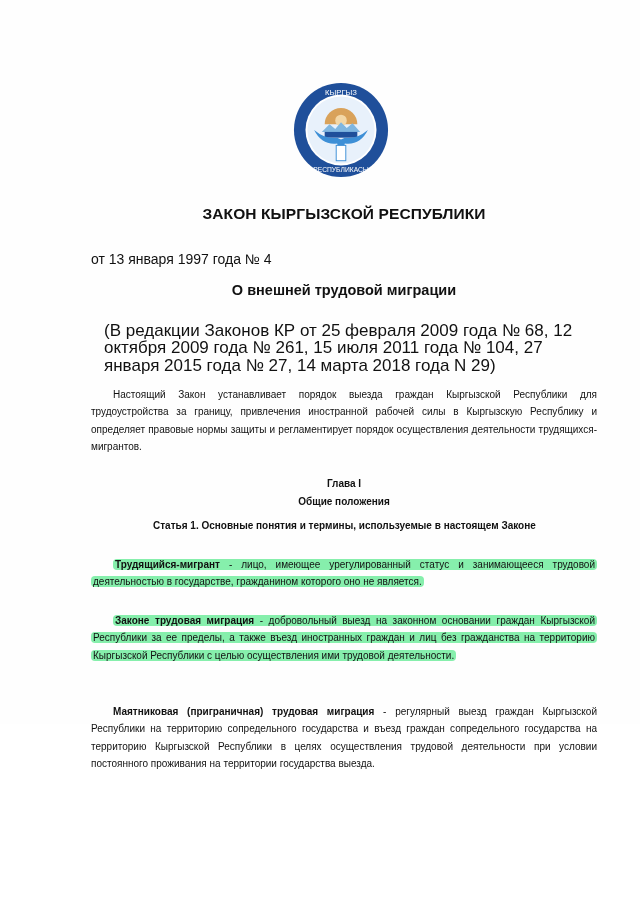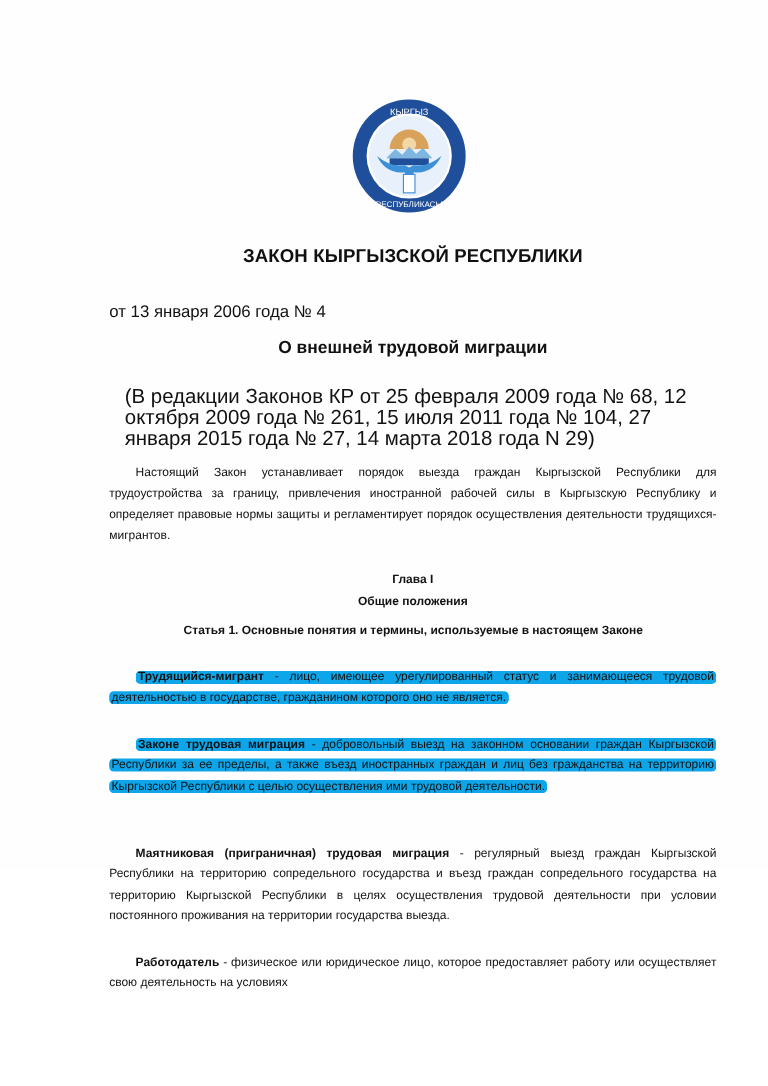--- a/index.html
+++ b/index.html
@@ -9,21 +9,21 @@
   .emblem { position:absolute; left:293px; top:82px; width:96px; height:96px; }
   .title { position:absolute; left:0; width:688px; top:205px; text-align:center;
            font-weight:bold; font-size:15.5px; letter-spacing:0.1px; }
   .date { position:absolute; left:91px; top:251px; font-size:14px; }
   .subtitle { position:absolute; left:0; width:688px; top:282px; text-align:center; font-weight:bold; font-size:14.5px; }
   .edition { position:absolute; left:104px; width:480px; top:322px; 
              font-size:17px; line-height:17.3px; }
   .body { position:absolute; left:91px; width:506px; font-size:10px; line-height:17.4px; text-align:justify; }
   .indent { text-indent:22px; }
   .center { text-align:center; font-weight:bold; }
-  .hl { background:#0ea5e9; border-radius:4px; box-decoration-break:clone; -webkit-box-decoration-break:clone; padding:0 2px; }
+  .hl { background:#86efac; border-radius:4px; box-decoration-break:clone; -webkit-box-decoration-break:clone; padding:0 2px; }
   b { font-weight:bold; }
   p { margin:0; }
 </style>
 </head>
 <body>
 
 <div class="page">
 
   <svg class="emblem" viewBox="0 0 100 100">
     <circle cx="50" cy="50" r="49" fill="#1f4f9a"></circle>
@@ -33,21 +33,21 @@
     <circle cx="50" cy="40" r="6" fill="#f3d7a6"></circle>
     <path d="M30 52 L38 44 L44 49 L50 42 L56 48 L62 43 L70 52 Z" fill="#7fb6e0"></path>
     <rect x="33" y="52" width="34" height="6" fill="#1f4f9a"></rect>
     <path d="M22 50 Q30 66 46 64 L50 82 L54 64 Q70 66 78 50 Q66 60 54 58 L50 60 L46 58 Q34 60 22 50 Z" fill="#3d8fd6"></path>
     <rect x="45" y="66" width="10" height="16" fill="#ffffff" stroke="#3d8fd6"></rect>
     <text x="50" y="14" font-size="8" text-anchor="middle" fill="#ffffff" font-family="Liberation Sans, sans-serif">КЫРГЫЗ</text>
     <text x="50" y="94" font-size="7" text-anchor="middle" fill="#ffffff" font-family="Liberation Sans, sans-serif">РЕСПУБЛИКАСЫ</text>
   </svg>
 
   <div class="title">ЗАКОН КЫРГЫЗСКОЙ РЕСПУБЛИКИ</div>
-  <div class="date">от 13 января 2006 года № 4</div>
+  <div class="date">от 13 января 1997 года № 4</div>
   <div class="subtitle">О внешней трудовой миграции</div>
   <div class="edition">(В редакции Законов КР от 25 февраля 2009 года № 68, 12 октября 2009 года № 261, 15 июля 2011 года № 104, 27 января 2015 года № 27, 14 марта 2018 года N 29)</div>
 
   <div class="body" style="top:386px;">
     <p class="indent">Настоящий Закон устанавливает порядок выезда граждан Кыргызской Республики для трудоустройства за границу, привлечения иностранной рабочей силы в Кыргызскую Республику и определяет правовые нормы защиты и регламентирует порядок осуществления деятельности трудящихся-мигрантов.</p>
   </div>
 
   <div class="body center" style="top:475px;">
     <p>Глава I</p>
     <p style="margin-top:1px;">Общие положения</p>
@@ -62,17 +62,14 @@
   </div>
 
   <div class="body" style="top:612px;">
     <p class="indent"><span class="hl"><b>Законе трудовая миграция</b><span> - добровольный выезд на законном основании граждан Кыргызской Республики за ее пределы, а также въезд иностранных граждан и лиц без гражданства на территорию Кыргызской Республики с целью осуществления ими трудовой деятельности.</span></span></p>
   </div>
 
   <div class="body" style="top:703px;">
     <p class="indent"><b>Маятниковая (приграничная) трудовая миграция</b><span> - регулярный выезд граждан Кыргызской Республики на территорию сопредельного государства и въезд граждан сопредельного государства на территорию Кыргызской Республики в целях осуществления трудовой деятельности при условии постоянного проживания на территории государства выезда.</span></p>
   </div>
 
-  <div class="body" style="top:794px;">
-    <p class="indent"><b>Работодатель</b><span> - физическое или юридическое лицо, которое предоставляет работу или осуществляет свою деятельность на условиях</span></p>
-  </div>
 
 </div>
 
 </body></html>

